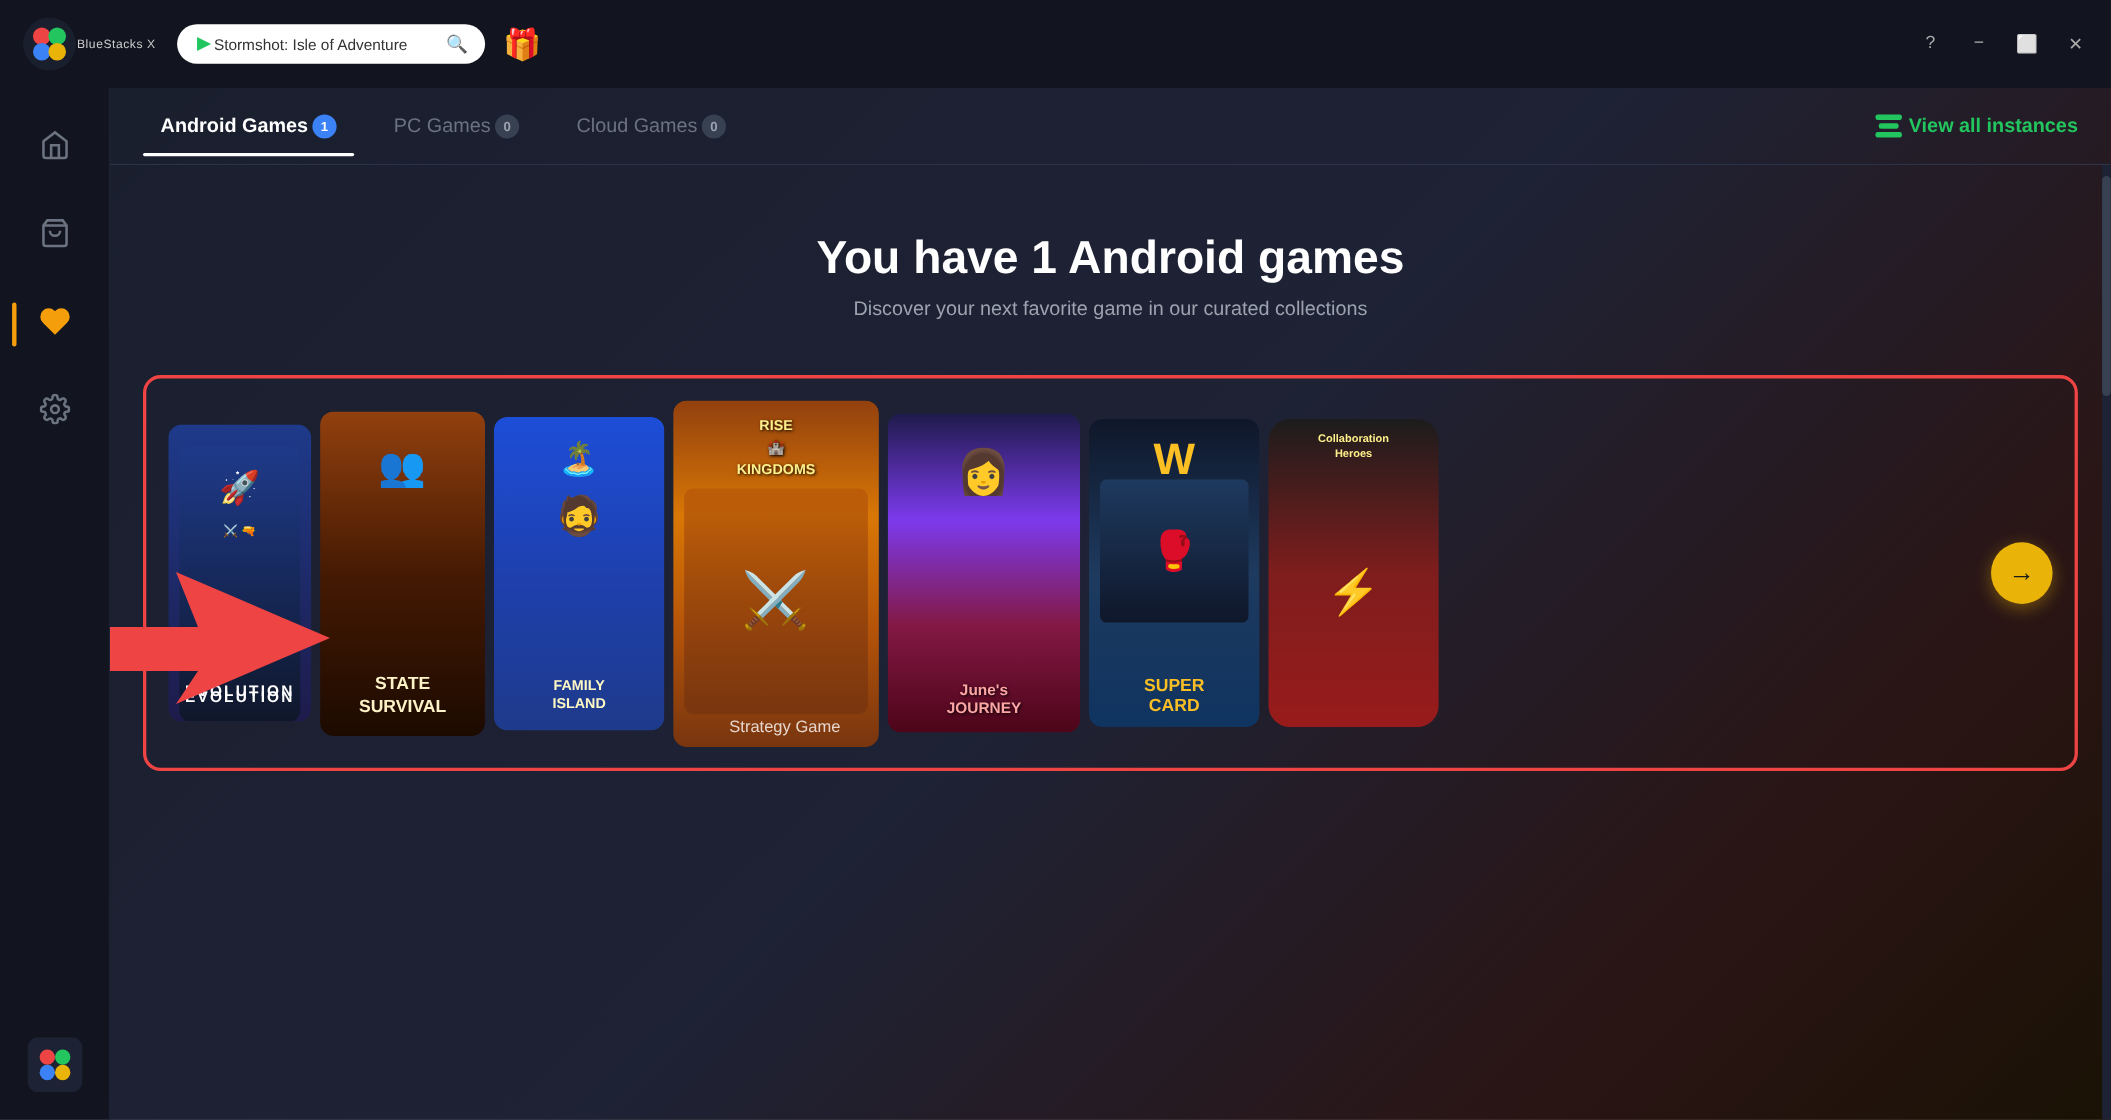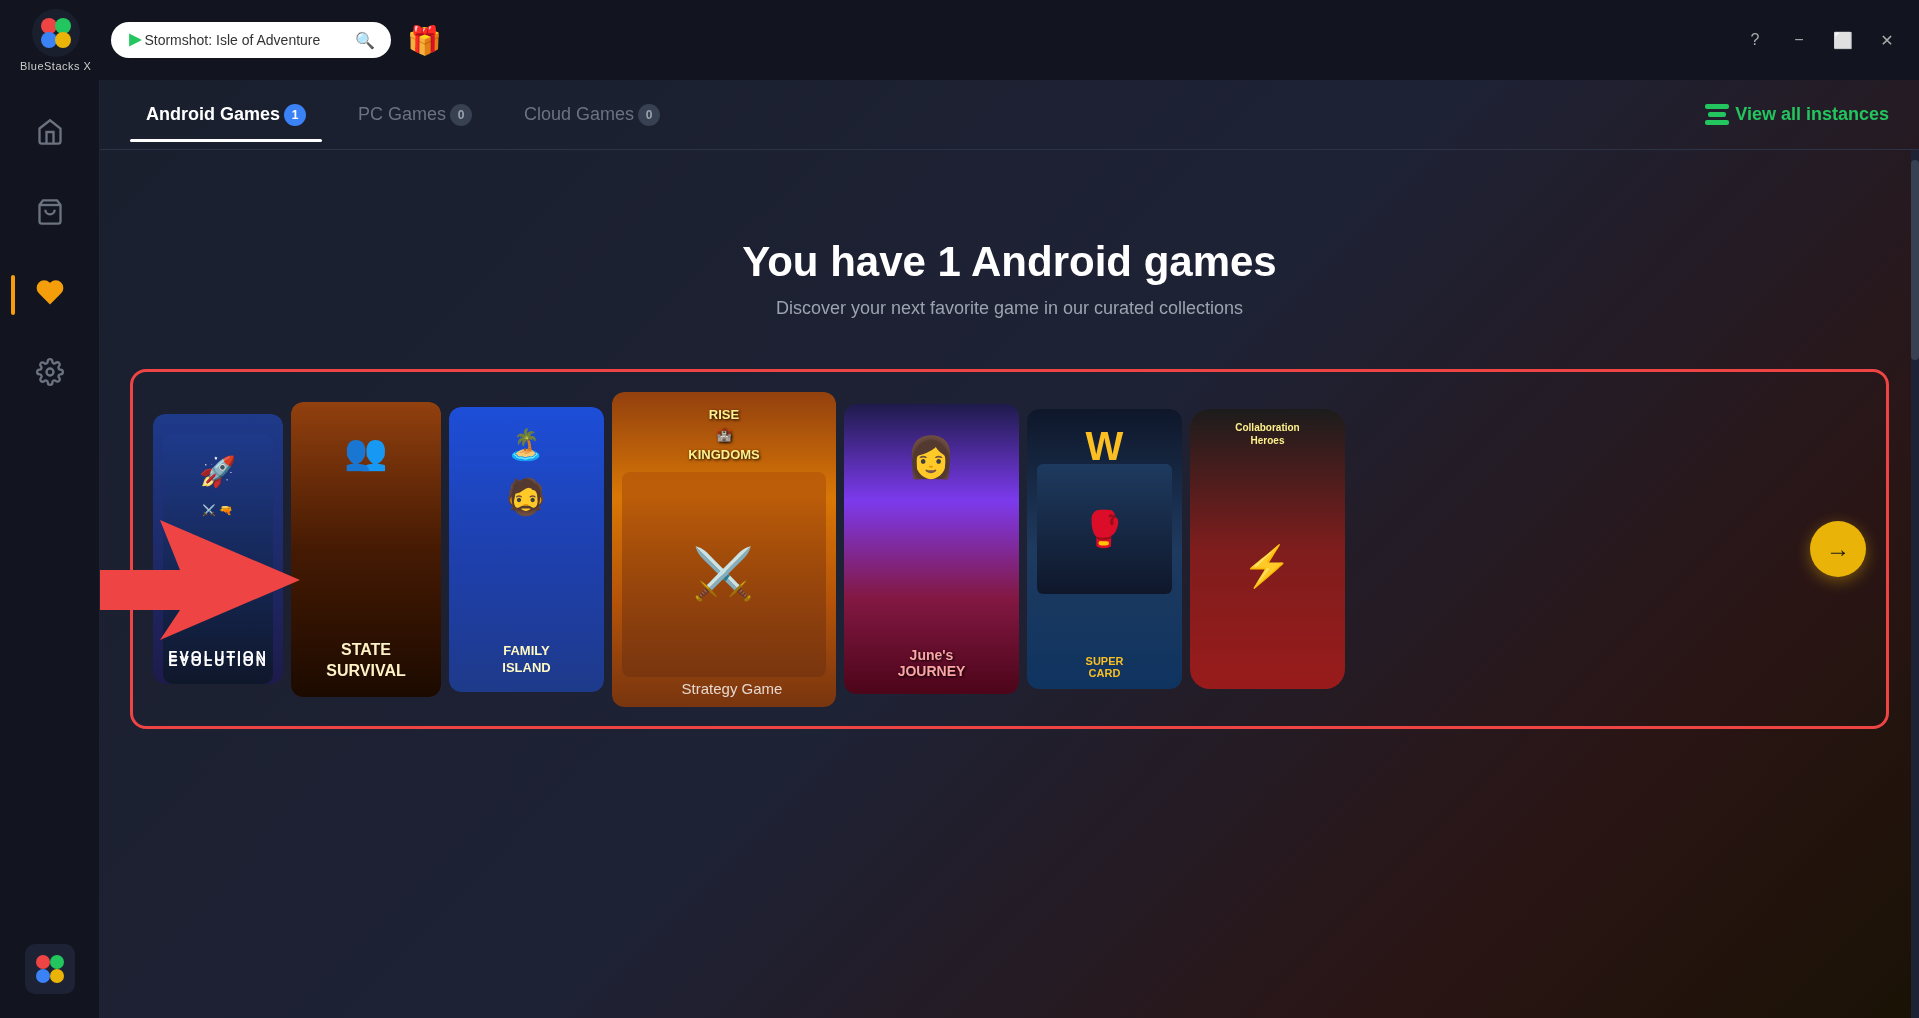--- a/index.html
+++ b/index.html
@@ -21,21 +21,21 @@
       height: 80px;
       display: flex;
       align-items: center;
       padding: 0 20px;
       background: #12151f;
       z-index: 10;
     }
 
     .logo-area {
       display: flex;
-      flex-direction: column;
+      flex-direction: row;
       align-items: center;
       margin-right: 20px;
     }
 
     .logo-icon {
       width: 50px;
       height: 50px;
     }
 
     .logo-text {
@@ -254,21 +254,20 @@
     .hero-section {
       text-align: center;
       padding: 60px 0 30px;
     }
 
     .hero-title {
       font-size: 42px;
       font-weight: 800;
       color: #fff;
       margin-bottom: 12px;
-      margin-top: 28px;
     }
 
     .hero-subtitle {
       font-size: 18px;
       color: #9ca3af;
     }
 
     
     .carousel-container {
       position: relative;
@@ -504,42 +503,42 @@
       </div>
 
       <div class="game-card" style="width:155px; height:285px;">
         <div style="width:100%; height:100%; background:linear-gradient(to bottom, #1d4ed8, #1e40af, #1e3a8a); border-radius:12px; position:relative; overflow:hidden;">
           <div style="position:absolute; top:20px; left:50%; transform:translateX(-50%); font-size:30px;">🏝️</div>
           <div style="position:absolute; top:70px; left:50%; transform:translateX(-50%); font-size:35px;">🧔</div>
           <div style="position:absolute; bottom:15px; left:0; right:0; text-align:center; color:#fef9c3; font-size:13px; font-weight:800; line-height:1.3;">FAMILY<br>ISLAND</div>
         </div>
       </div>
 
-      <div class="game-card" style="width:224px; height:315px;">
+      <div class="game-card" style="width:187px; height:315px;">
         <div style="width:100%; height:100%; background:linear-gradient(to bottom, #92400e, #d97706, #b45309, #78350f); border-radius:12px; position:relative; overflow:hidden;">
           <div style="position:absolute; top:15px; left:0; right:0; text-align:center; color:#fef08a; font-size:13px; font-weight:800; text-shadow: 1px 1px 3px #000;">RISE</div>
           <div style="position:absolute; top:35px; left:0; right:0; text-align:center; color:#fef08a; font-size:13px; font-weight:800; text-shadow: 1px 1px 3px #000;">🏰</div>
           <div style="position:absolute; top:55px; left:0; right:0; text-align:center; color:#fef08a; font-size:13px; font-weight:800; text-shadow: 1px 1px 3px #000;">KINGDOMS</div>
           <div style="position:absolute; top:80px; left:10px; right:10px; bottom:30px; background:linear-gradient(to bottom, rgba(180,83,9,0.6), rgba(120,53,15,0.9)); border-radius:8px; display:flex; align-items:center; justify-content:center; font-size:50px;">⚔️</div>
           <div style="position:absolute; bottom:10px; left:0; right:0; text-align:center; color:#fff; font-size:15px; opacity:0.8;padding-left:16px;">Strategy Game</div>
         </div>
       </div>
 
       <div class="game-card" style="width:175px; height:290px;">
         <div style="width:100%; height:100%; background:linear-gradient(to bottom, #1e1b4b, #7c3aed, #831843, #4c0519); border-radius:12px; position:relative; overflow:hidden;">
           <div style="position:absolute; top:30px; left:50%; transform:translateX(-50%); font-size:40px;">👩</div>
           <div style="position:absolute; bottom:15px; left:0; right:0; text-align:center; color:#fca5a5; font-size:14px; font-weight:800; text-shadow:1px 1px 3px #000;">June's<br>JOURNEY</div>
         </div>
       </div>
 
       <div class="game-card" style="width:155px; height:280px;">
         <div style="width:100%; height:100%; background:linear-gradient(to bottom, #0f172a, #1e3a5f, #0f3460); border-radius:12px; position:relative; overflow:hidden;">
           <div style="position:absolute; top:15px; left:50%; transform:translateX(-50%); font-size:40px; font-weight:900; color:#fbbf24;">W</div>
           <div style="position:absolute; top:55px; left:10px; right:10px; height:130px; background:linear-gradient(to bottom, #1e3a5f, #0f172a); border-radius:6px; display:flex; align-items:center; justify-content:center; font-size:35px;">🥊</div>
-          <div style="position:absolute; bottom:10px; left:0; right:0; text-align:center; color:#fbbf24; font-size:11px; font-weight:700;">SUPER<br>CARD</div>
+          <div style="position:absolute; bottom:10px; left:0; right:0; text-align:center; color:#fbbf24; font-size:16px; font-weight:700;">SUPER<br>CARD</div>
         </div>
       </div>
 
       <div class="game-card" style="width:155px; height:280px;">
         <div style="width:100%; height:100%; background:linear-gradient(to bottom, #1c1c1c, #7f1d1d, #991b1b); border-radius:20px; position:relative; overflow:hidden;padding-left:24px;">
           <div style="position:absolute; top:12px; left:0; right:0; text-align:center; color:#fef08a; font-size:10px; font-weight:800; line-height:1.3;">Collaboration<br>Heroes</div>
           <div style="position:absolute; top:55px; left:10px; right:10px; bottom:20px; display:flex; align-items:center; justify-content:center; font-size:40px;">⚡</div>
         </div>
       </div>
 

